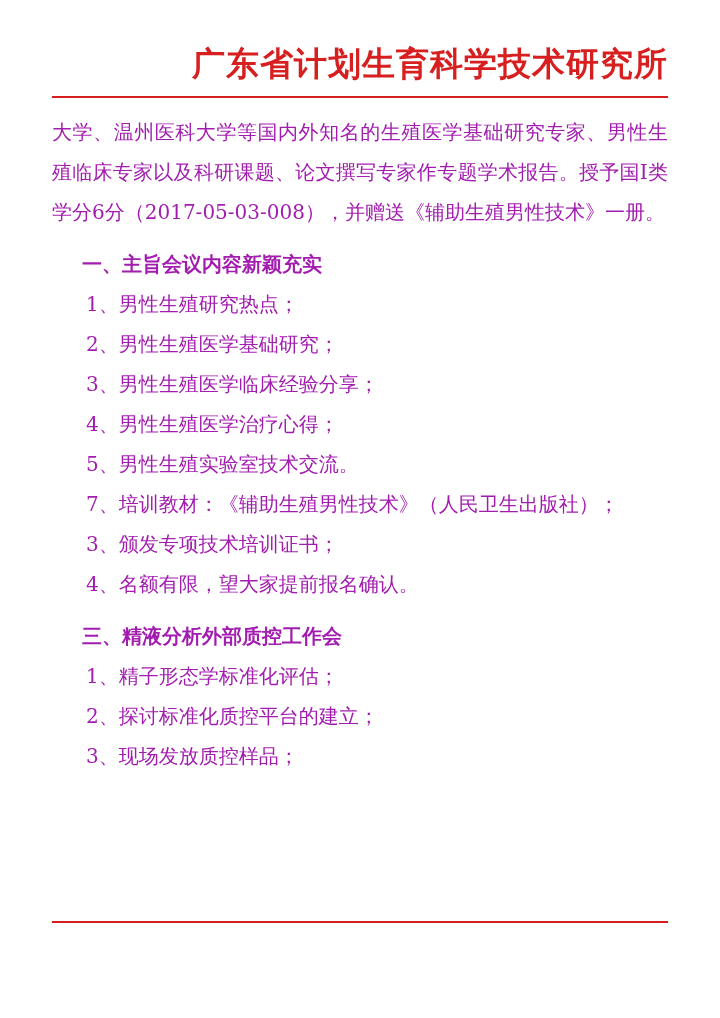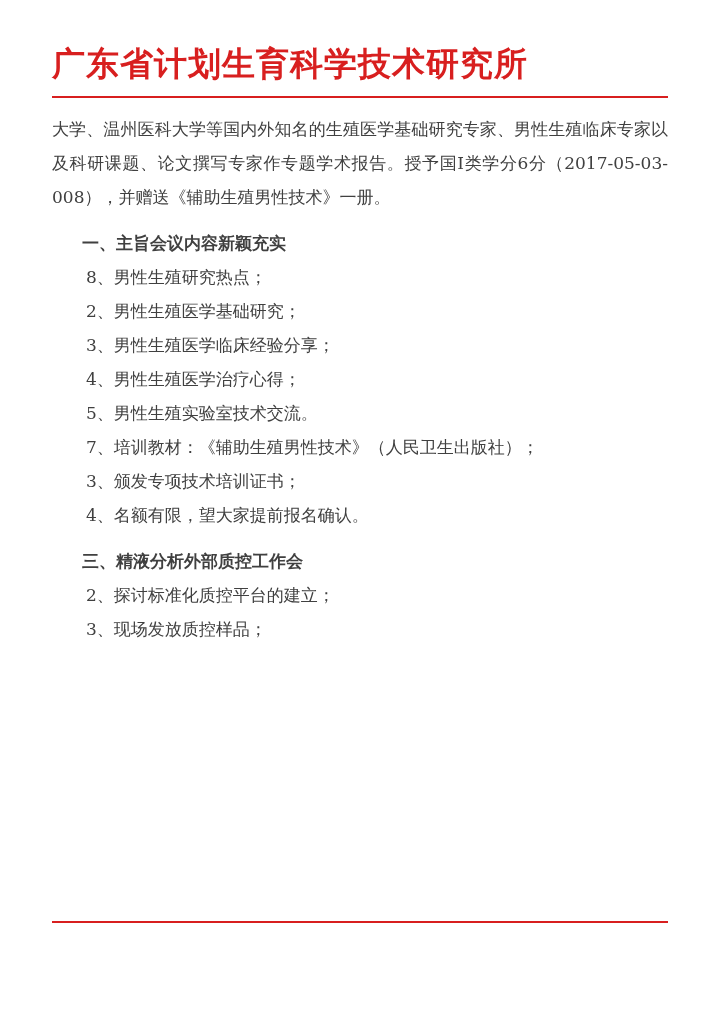--- a/index.html
+++ b/index.html
@@ -15,41 +15,41 @@
   }
   .page {
     position: relative;
     width: 720px;
     height: 1018px;
     box-sizing: border-box;
     padding: 0 52px;
   }
   .letterhead {
     padding-top: 44px;
-    text-align: left;
+    text-align: right;
   }
   .letterhead-title {
     color: #d81f1f;
     font-family: "DejaVu Serif", "Liberation Serif", serif;
     font-weight: bold;
     font-size: 33px;
     letter-spacing: 1px;
     line-height: 1.2;
     white-space: nowrap;
   }
   .rule-top {
     margin-top: 12px;
     border-top: 2px solid #d81f1f;
     height: 0;
   }
   .body-text {
     padding-top: 14px;
     font-family: "DejaVu Serif", "Liberation Serif", serif;
-    font-size: 17px;
-    color: #404040;
+    font-size: 20px;
+    color: #a21caf;
     line-height: 2.0;
   }
   .para {
     margin: 0;
     text-align: justify;
     text-justify: inter-ideograph;
   }
   .indent-1 {
     text-indent: 0;
   }
@@ -84,40 +84,41 @@
 
   <div class="rule-top"></div>
 
   <div class="body-text">
 
     <p class="para indent-1">大学、温州医科大学等国内外知名的生殖医学基础研究专家、男性生殖临床专家以及科研课题、论文撰写专家作专题学术报告。授予国Ⅰ类学分6分（2017-05-03-008），并赠送《辅助生殖男性技术》一册。</p>
 
 
     <p class="para heading">一、主旨会议内容新颖充实</p>
 
-    <p class="para listitem">8、男性生殖研究热点；</p>
+    <p class="para listitem">1、男性生殖研究热点；</p>
 
     <p class="para listitem">2、男性生殖医学基础研究；</p>
 
     <p class="para listitem">3、男性生殖医学临床经验分享；</p>
 
     <p class="para listitem">4、男性生殖医学治疗心得；</p>
 
     <p class="para listitem">5、男性生殖实验室技术交流。</p>
 
 
     <p class="para listitem" style="padding-left:0; text-indent:34px;">7、培训教材：《辅助生殖男性技术》（人民卫生出版社）；</p>
 
 
     <p class="para listitem">3、颁发专项技术培训证书；</p>
 
     <p class="para listitem">4、名额有限，望大家提前报名确认。</p>
 
     <p class="para heading">三、精液分析外部质控工作会</p>
 
+    <p class="para listitem">1、精子形态学标准化评估；</p>
 
     <p class="para listitem">2、探讨标准化质控平台的建立；</p>
 
     <p class="para listitem">3、现场发放质控样品；</p>
 
   </div>
 
   <div class="rule-bottom"></div>
 
 </div>

